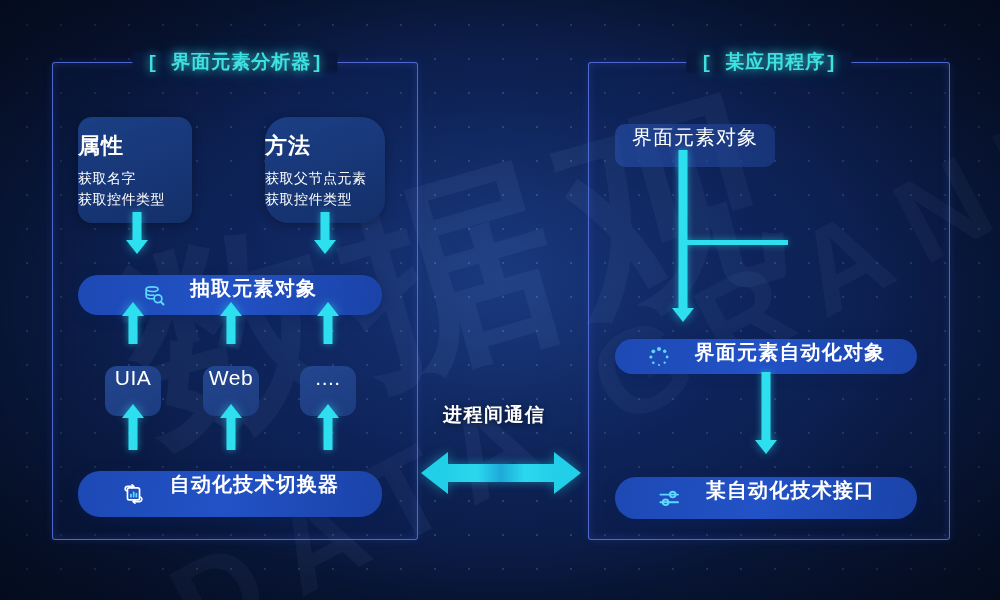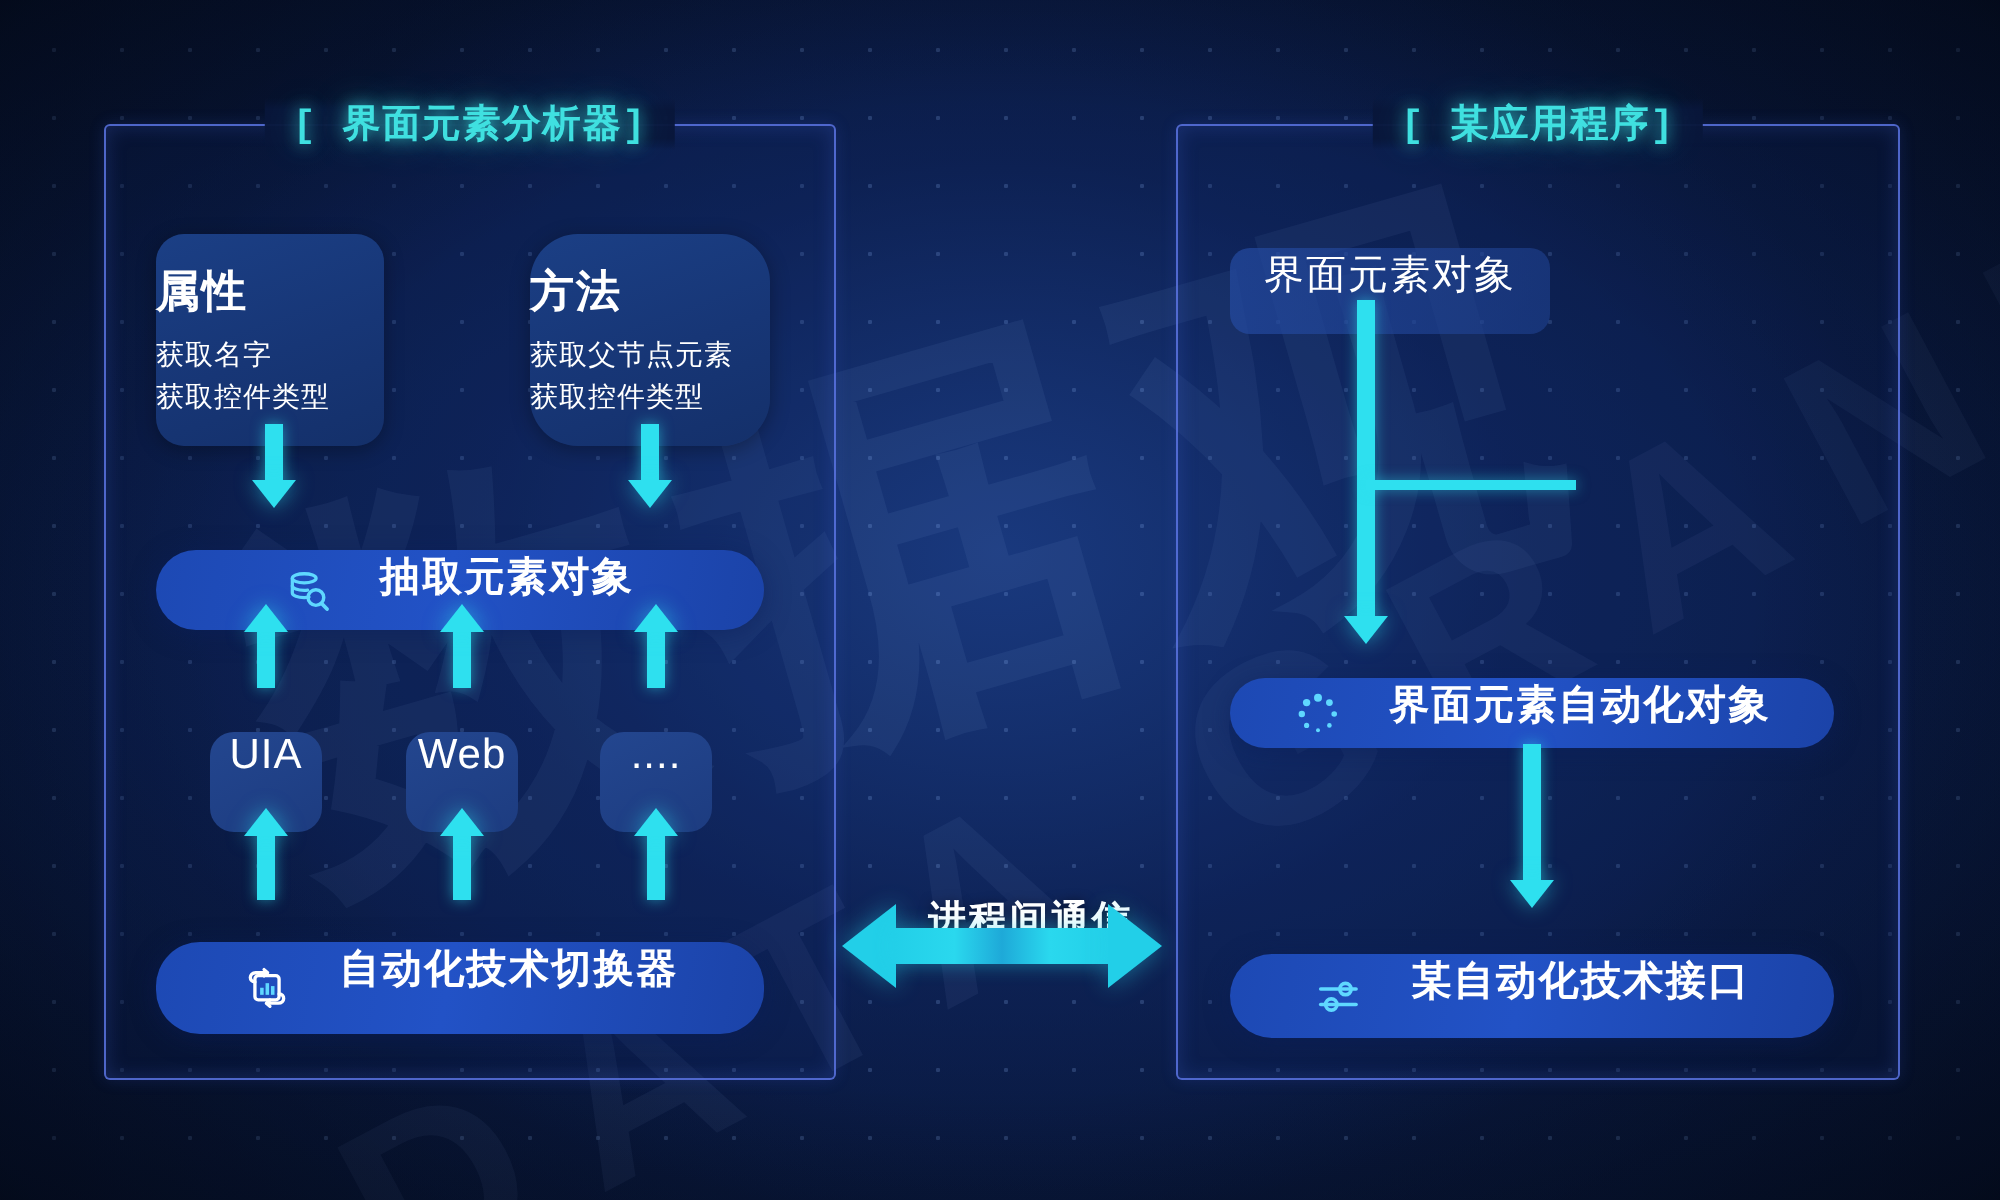--- a/index.html
+++ b/index.html
@@ -337,21 +337,21 @@
       <svg width="25" height="25" viewBox="0 0 24 24">
         <line x1="3.2" y1="8.2" x2="20.2" y2="8.2" stroke="#5fd8ff" stroke-width="1.7" stroke-linecap="round"></line>
         <line x1="3.2" y1="15.6" x2="20.2" y2="15.6" stroke="#5fd8ff" stroke-width="1.7" stroke-linecap="round"></line>
         <circle cx="15.1" cy="8.2" r="2.7" fill="none" stroke="#5fd8ff" stroke-width="1.8"></circle>
         <circle cx="8.3" cy="15.6" r="2.7" fill="none" stroke="#5fd8ff" stroke-width="1.8"></circle>
       </svg>
     </span>
     <span>某自动化技术接口</span>
   </div>
 
-  <div class="ipc-label" style="left:443px; top:447px;margin-left:21px;">进程间通信</div>
+  <div class="ipc-label" style="left:443px; top:402px;">进程间通信</div>
 
   <div class="bidir" style="left:421px; top:452px; width:160px; height:42px;">
     <div class="tip tip-l"></div>
     <div class="bar"></div>
     <div class="tip tip-r"></div>
   </div>
 
 </div>
 
 </body></html>

